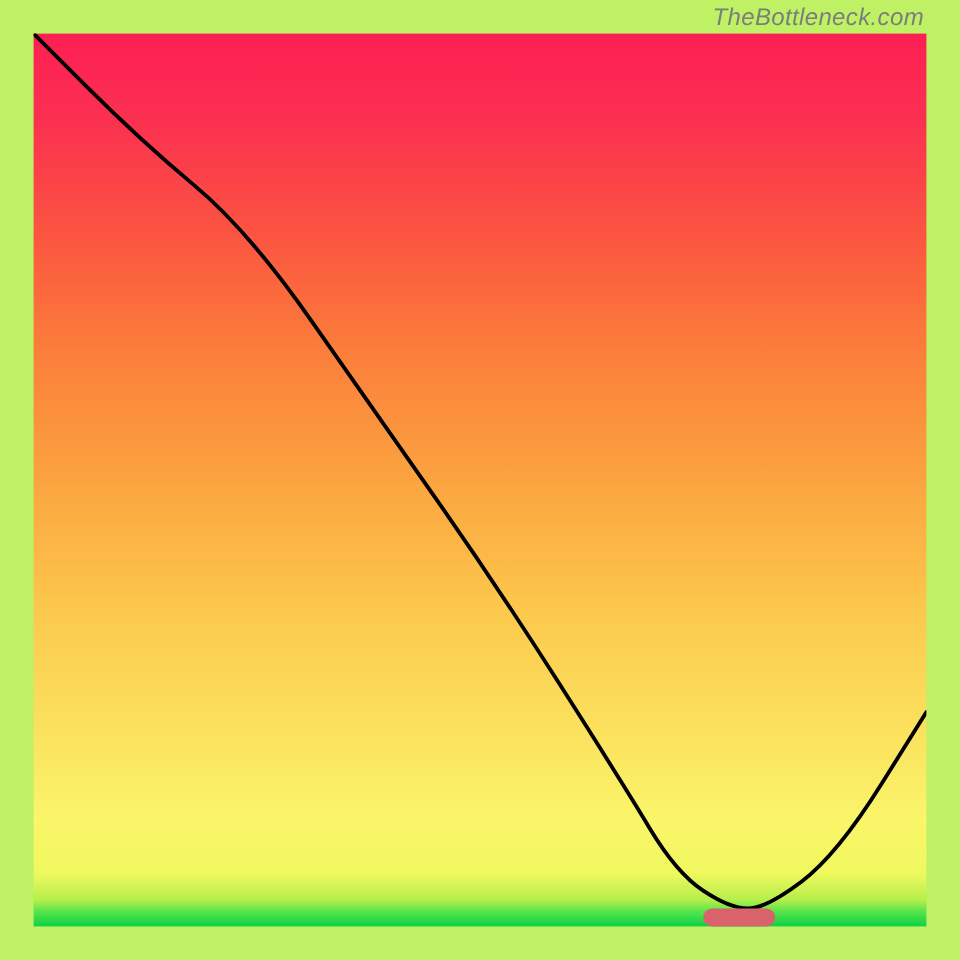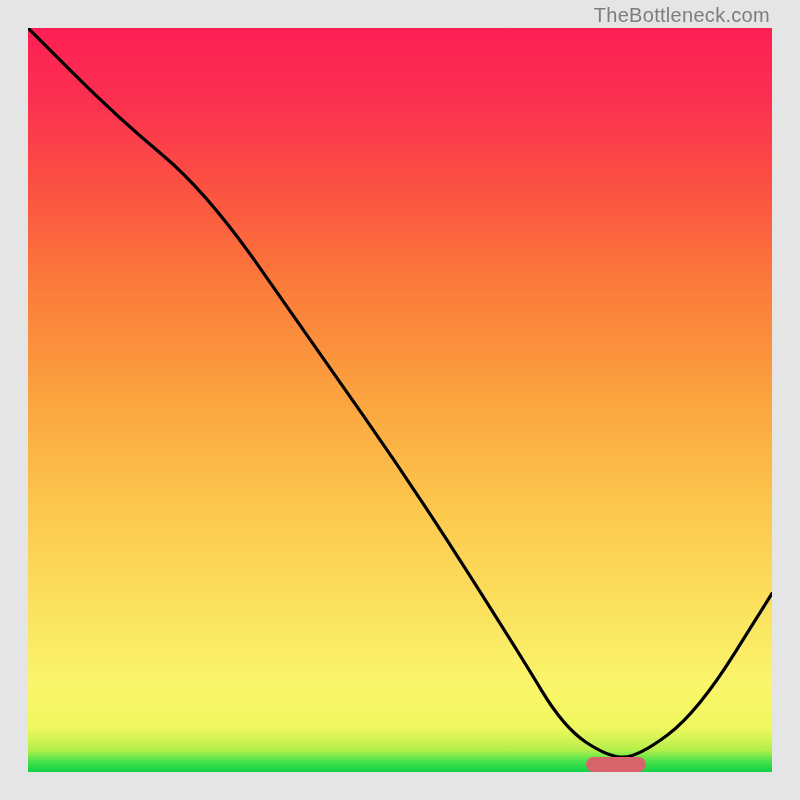--- a/index.html
+++ b/index.html
@@ -10,21 +10,22 @@
     background: #000;
     overflow: hidden;
     font-family: Arial, Helvetica, sans-serif;
   }
   .frame {
     position: absolute;
     top: 0;
     left: 0;
     width: 800px;
     height: 800px;
-    background: #e5e5e5;
+    background: #bef264;
+    font-style: italic;
   }
   .plot {
     position: absolute;
     top: 28px;
     left: 28px;
     width: 744px;
     height: 744px;
     
     background: linear-gradient(to top,
       #0ed145 0%,

